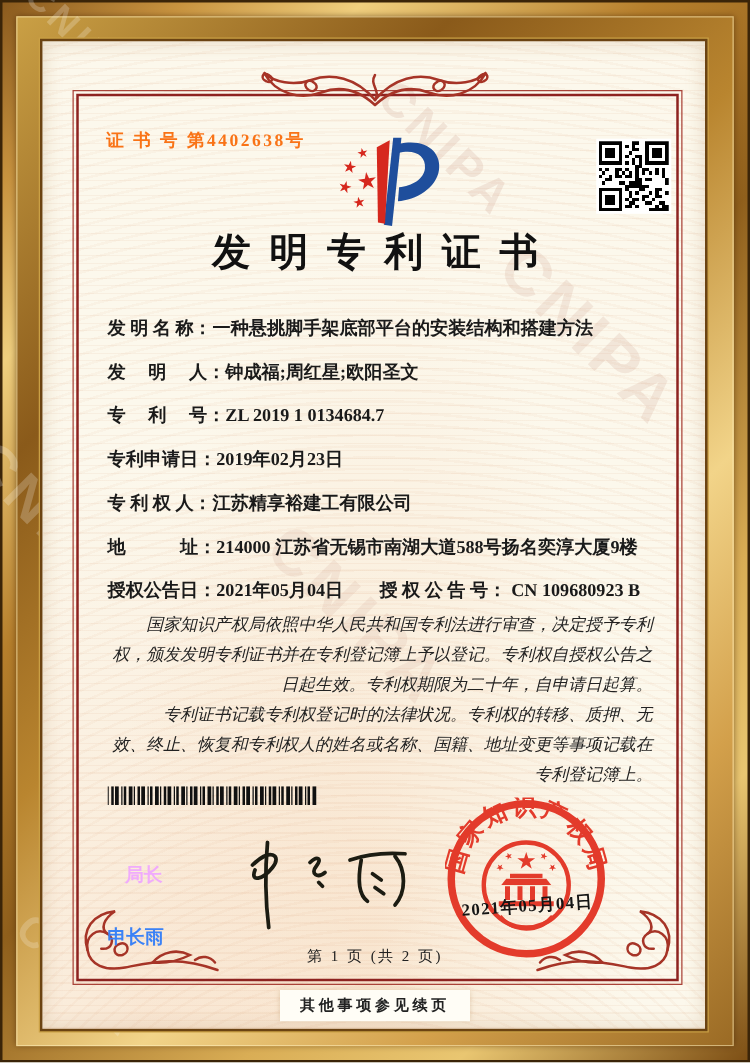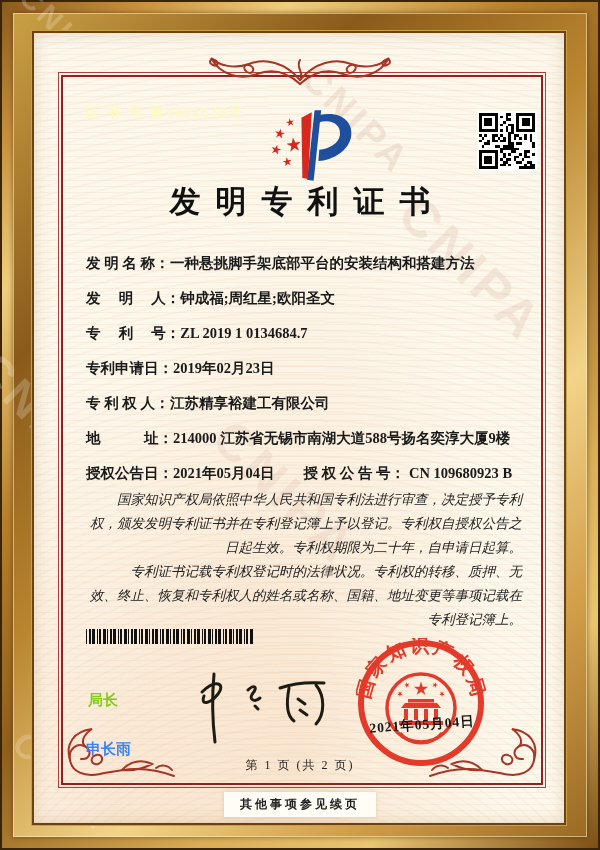--- a/index.html
+++ b/index.html
@@ -24,39 +24,39 @@
   
   .wm{position:absolute;font-weight:bold;letter-spacing:4px;transform:rotate(45deg);
       font-family:"Liberation Sans","DejaVu Sans",sans-serif;pointer-events:none;}
 
   
   .red-border{position:absolute;left:58px;top:72px;width:486px;height:714px;border:1px solid #a94339;}
   .red-border::before{content:"";position:absolute;inset:2px;border:2px solid #8e2320;}
   .ornament{position:absolute;}
 
   
-  .cert-no{position:absolute;left:85px;top:104px;font-size:14px;letter-spacing:2px;color:#fef9c3;font-weight:600;}
+  .cert-no{position:absolute;left:85px;top:104px;font-size:14px;letter-spacing:2px;color:#f97316;font-weight:600;}
   .logo{position:absolute;left:261px;top:107px;width:94px;height:78px;}
   .qr{position:absolute;left:477px;top:111px;width:56px;height:56px;background:#fff;padding:2px;}
   .title{position:absolute;left:0;right:0;top:181px;text-align:center;font-size:31px;font-weight:bold;
          letter-spacing:15px;padding-left:15px;color:#111;}
 
   .fields{position:absolute;left:86px;top:253px;width:446px;font-size:14.5px;font-weight:700;color:#1a1a1a;}
   .row{display:flex;align-items:flex-start;height:35px;line-height:21px;}
   .lab{flex:0 0 84px;white-space:pre;}
   .val{white-space:nowrap;text-align:center;}
   .pair2{margin-left:29px;display:flex;}
   .pair2 .lab{flex:0 0 auto;margin-right:4px;}
 
   .paras{position:absolute;left:84px;top:488px;width:438px;font-size:13.5px;line-height:1.78;
          color:#222;font-style:italic;font-weight:500;text-align:right;}
   .paras p{margin:0;text-indent:2em;}
 
   .barcode{position:absolute;left:86px;top:629px;width:168px;height:15px;}
-  .signer-title{position:absolute;left:88px;top:691px;font-size:15px;font-weight:bold;color:#84cc16;}
+  .signer-title{position:absolute;left:100px;top:691px;font-size:15px;font-weight:bold;color:#f0abfc;}
   .signer-name{position:absolute;left:86px;top:740px;font-size:15px;font-weight:bold;color:#3b82f6;}
   .signature{position:absolute;left:192px;top:666px;width:158px;height:86px;}
 
   .seal{position:absolute;left:356px;top:638px;width:130px;height:130px;opacity:.95;}
   .seal-date{position:absolute;left:350px;top:716px;width:144px;text-align:center;font-size:13.5px;
              font-weight:bold;color:#151515;transform:rotate(-4deg);letter-spacing:1px;}
 
   .page-info{position:absolute;left:0;right:0;top:757px;text-align:center;font-size:12px;color:#222;letter-spacing:2px;}
   .footer-note{position:absolute;left:50%;top:792px;transform:translateX(-50%);background:#fffdf6;
                padding:4px 16px;font-size:12px;font-weight:600;color:#222;letter-spacing:3px;

